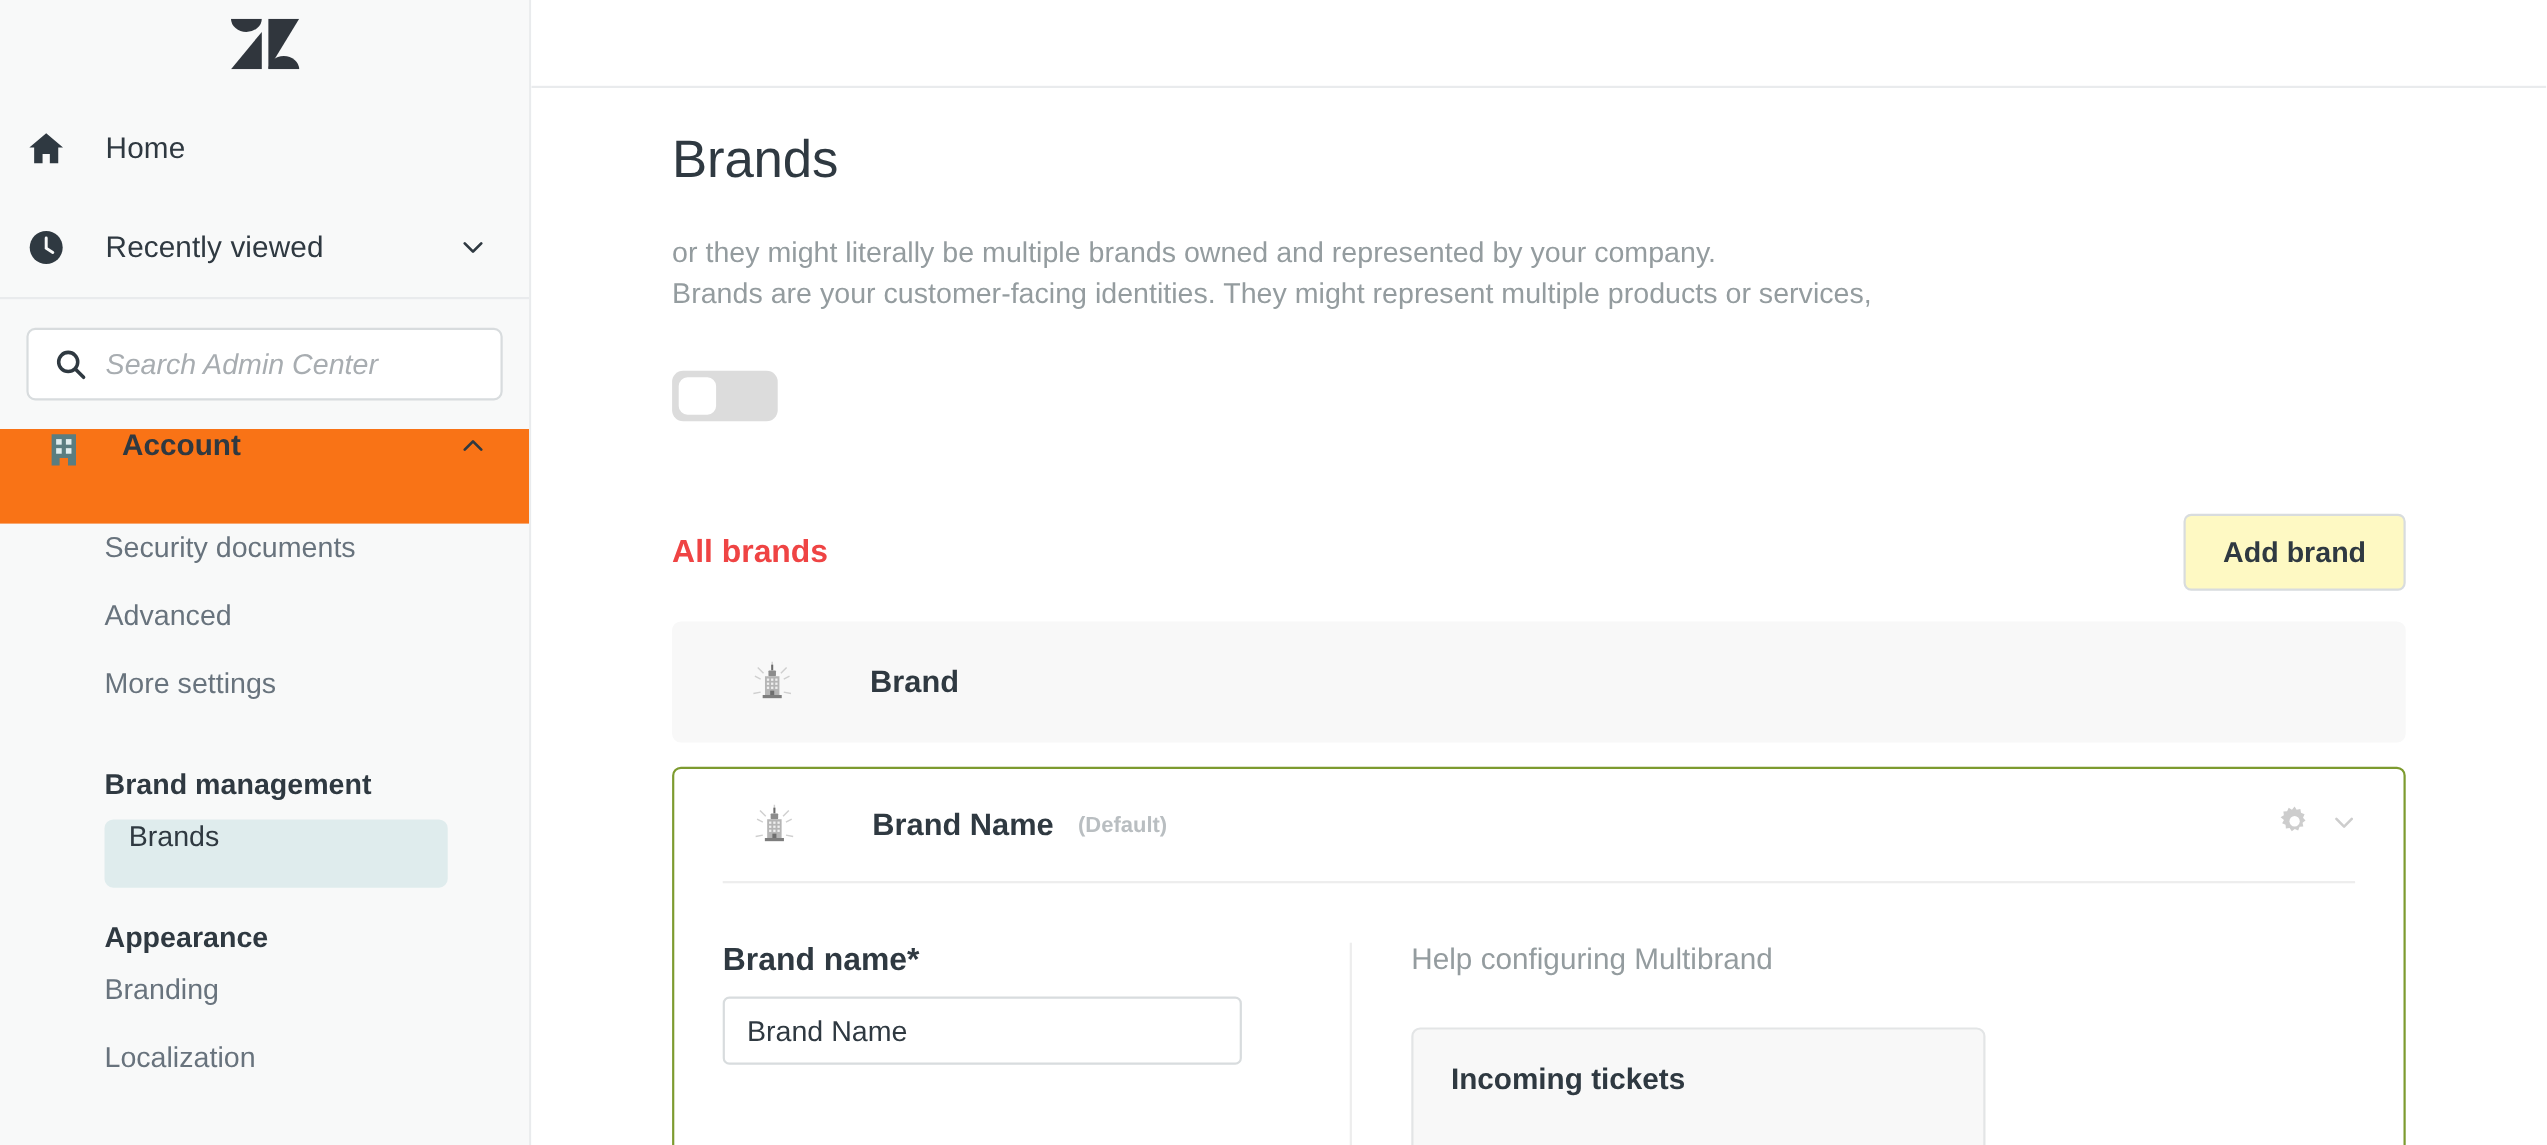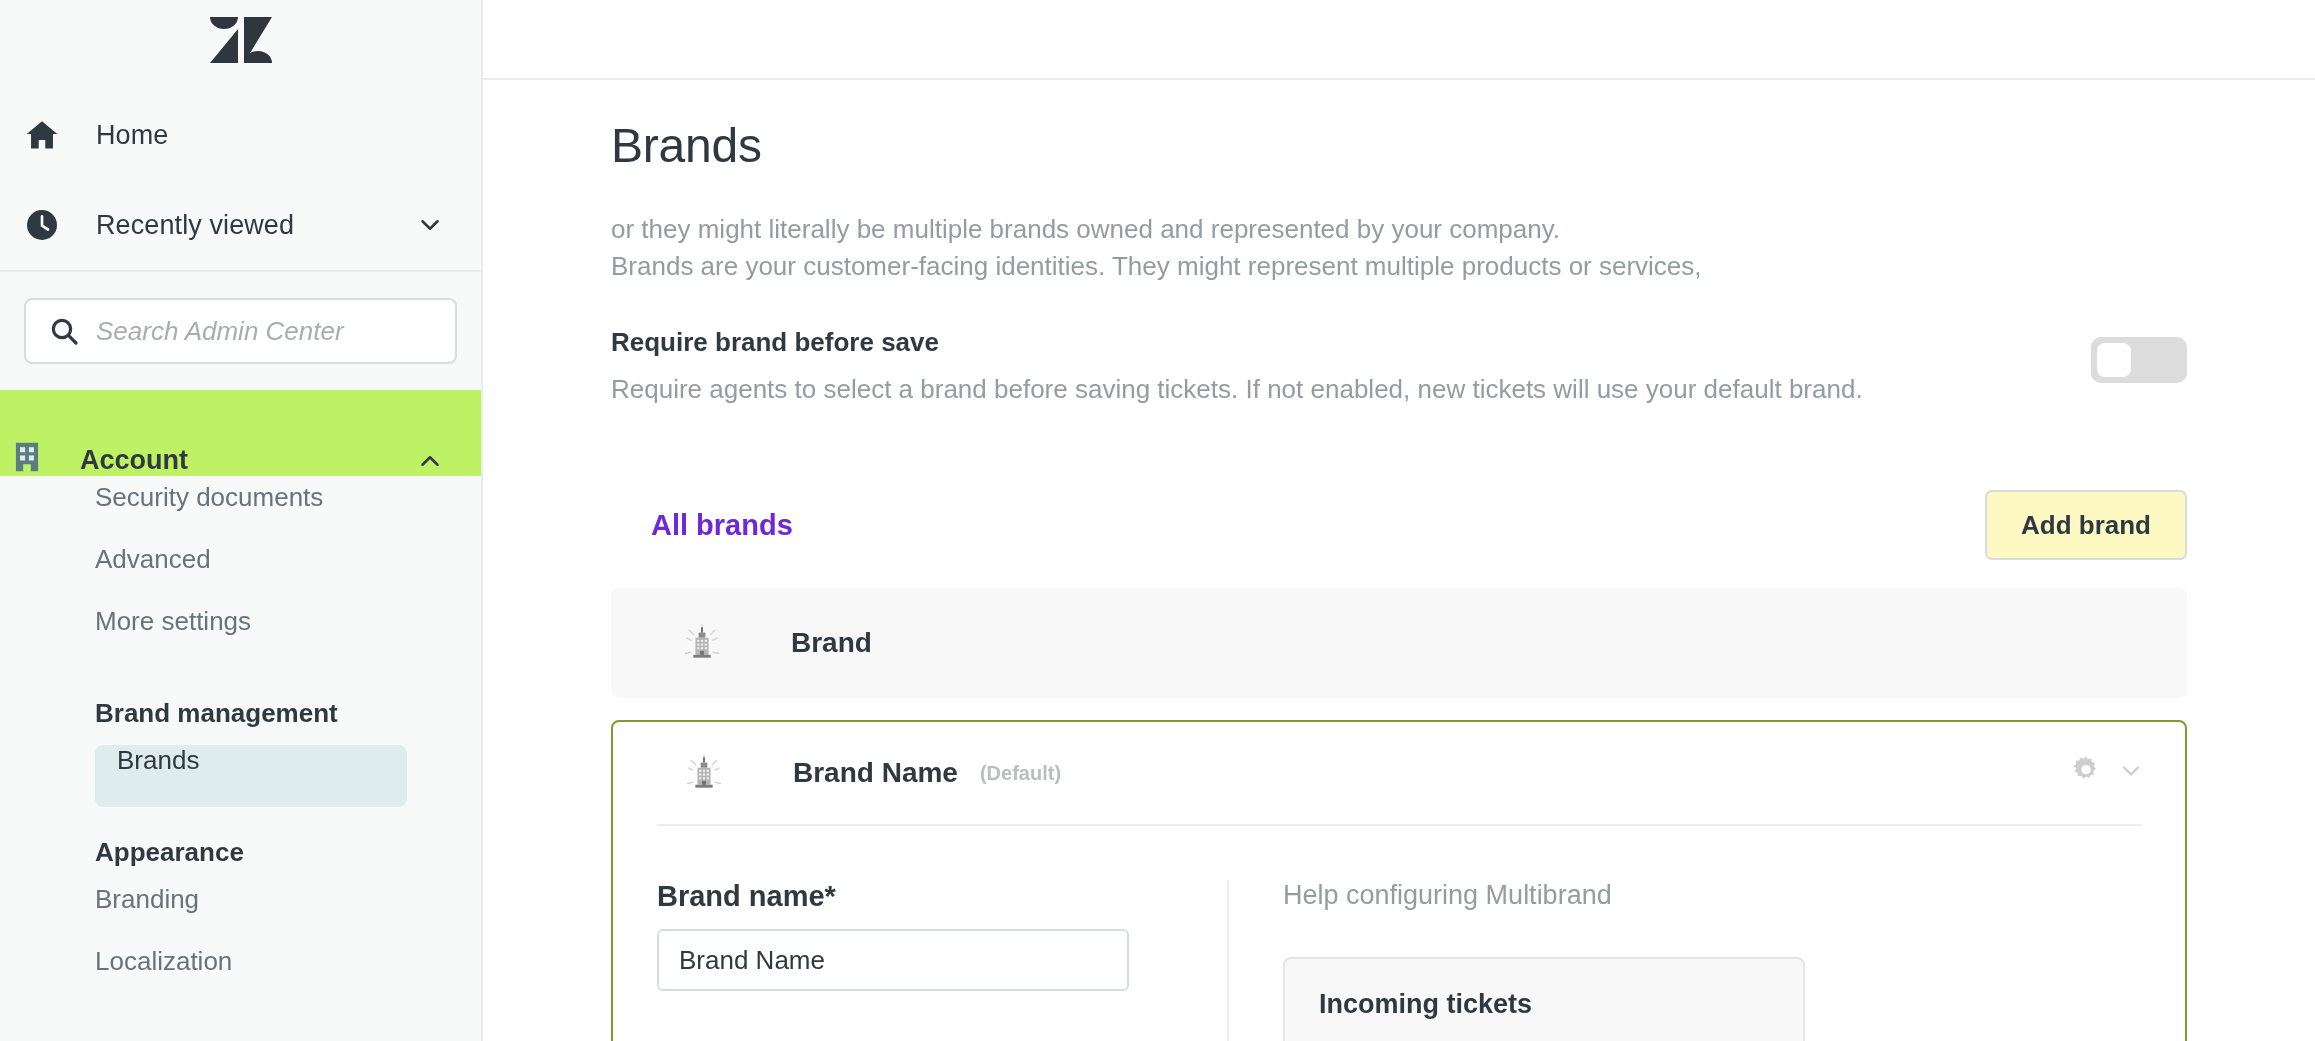--- a/index.html
+++ b/index.html
@@ -104,24 +104,24 @@
     color: #2f3941;
     background: transparent;
     padding-left: 12px;
     font-style: italic;
   }
   .search-box input::placeholder { color: #a8adb1; }
 
   
   .section-row {
     display: flex;
-    align-items: flex-end;
+    align-items: flex-start;
     height: 86px;
-    padding: 0 36px 0 8px;
-    background: #bef264;
+    padding: 0 36px 0 39px;
+    background: #f97316;
     cursor: pointer;
   }
   .section-row .nav-icon {
     width: 54px; flex: 0 0 54px;
     display: flex; align-items: center; justify-content: flex-start;
   }
   .section-row .nav-label {
     font-size: 27px;
     font-weight: 700;
     color: #2f3941;
@@ -220,22 +220,21 @@
   
   .brands-header {
     display: flex;
     align-items: center;
     padding-top: 84px;
     padding-right: 128px;
   }
   .brands-header h2 {
     font-size: 29px;
     font-weight: 700;
-    color: #6d28d9;
-    margin-left: 40px;
+    color: #ef4444;
   }
   .add-brand-btn {
     margin-left: auto;
     height: 70px;
     padding: 0 34px;
     border: 2px solid #d8dcde;
     border-radius: 7px;
     background: #fef9c3;
     font-family: "Liberation Sans", sans-serif;
     font-size: 26px;
@@ -460,24 +459,20 @@
     <div class="main-inner">
 
       <h1 class="page-title">Brands</h1>
 
       <div class="page-desc">
         <div>or they might literally be multiple brands owned and represented by your company.</div>
         <div>Brands are your customer-facing identities. They might represent multiple products or services,</div>
       </div>
 
       <div class="setting-block">
-        <div class="setting-text">
-          <div class="setting-title">Require brand before save</div>
-          <div class="setting-sub">Require agents to select a brand before saving tickets. If not enabled, new tickets will use your default brand.</div>
-        </div>
         <div class="toggle">
           <div class="knob"></div>
         </div>
       </div>
 
       <div class="brands-header">
         <h2>All brands</h2>
         <button class="add-brand-btn">Add brand</button>
       </div>
 

